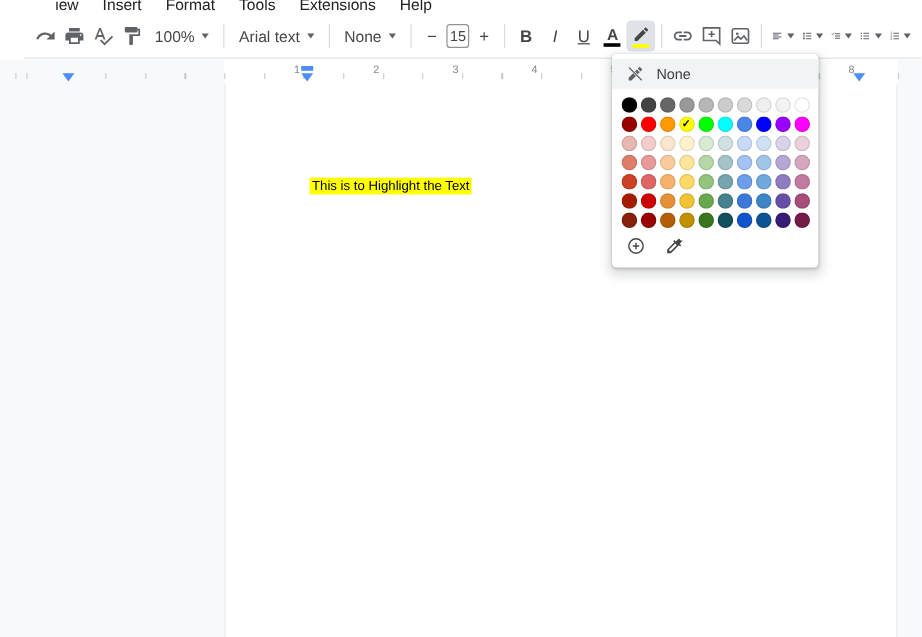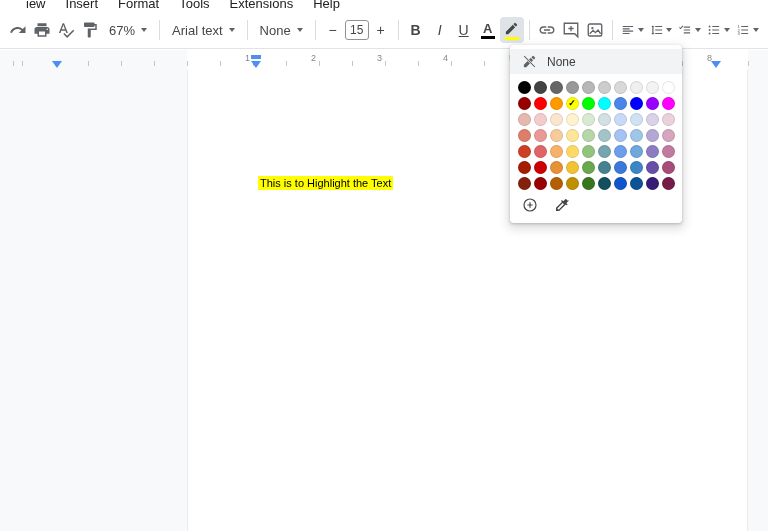--- a/index.html
+++ b/index.html
@@ -1,17 +1,17 @@
 <!DOCTYPE html>
 <html><head>
 <meta charset="utf-8">
 <style>
   * { box-sizing: border-box; margin: 0; padding: 0; }
   body { font-family: "Liberation Sans", sans-serif; background:#fff; }
-  .app { position: relative; width: 768px; height: 531px; overflow: hidden; background: #fff; }
+  .app { position: relative; width: 768px; height: 531px; overflow: hidden; background: #fff; padding-left: 20px; }
 
   
   .menu-bar { height: 12px; overflow: hidden; display: flex; gap: 20px; padding-left: 26px; background:#fff; }
   .menu-item { font-size: 13px; color: #202124; line-height: 14px; margin-top: -3px; cursor: default; }
 
   
   .toolbar { height: 37px; display: flex; align-items: center; padding: 0 6px; background: #fff;
              border-bottom: 1px solid #e0e3e7; position: relative; z-index: 5; }
   .tb-btn { height: 26px; min-width: 24px; display: flex; flex-direction: column; align-items: center;
             justify-content: center; border: none; background: transparent; border-radius: 4px;
@@ -42,21 +42,21 @@
                  background-position: 22px 0; }
   .ruler-num { position: absolute; top: 3px; font-size: 9px; color: #80868b; }
   .indent-tri { position: absolute; top: 11px; width: 0; height: 0; border-left: 5px solid transparent;
                 border-right: 5px solid transparent; border-top: 7px solid #4c8df6; cursor: ew-resize; }
   .firstline-bar { position: absolute; top: 5px; width: 10px; height: 4px; background: #4c8df6; cursor: ew-resize; }
 
   
   .page { position: absolute; left: 187px; top: 20px; width: 561px; height: 470px; background: #fff;
           border: 1px solid #e8eaed; border-top: none; cursor: text; }
   .doc-text { position: absolute; left: 70px; top: 78px; font-size: 11px; color: #000; padding: 1px 2px;
-              white-space: nowrap; cursor: text; margin-top: 28px; }
+              white-space: nowrap; cursor: text; }
 
   
   .color-panel { position: absolute; left: 510px; top: 45px; width: 172px; background: #fff; border-radius: 4px;
                  box-shadow: 0 1px 3px rgba(60,64,67,.3), 0 4px 8px 3px rgba(60,64,67,.15);
                  z-index: 20; padding: 4px 0 6px; }
   .none-row { display: flex; align-items: center; gap: 10px; padding: 5px 12px; background: #f1f3f4;
               font-size: 12px; color: #3c4043; cursor: pointer; }
   .color-grid { display: grid; grid-template-columns: repeat(10, 16px); padding: 5px 6px 2px; }
   .swatch { width: 16px; height: 16px; display: flex; align-items: center; justify-content: center; cursor: pointer; }
   .swatch-circle { width: 13px; height: 13px; border-radius: 50%; border: 1px solid rgba(0,0,0,.1);
@@ -96,21 +96,21 @@
       <svg width="18" height="18" viewBox="0 0 24 24" fill="#5f6368">
           <path d="M12.45 16h2.09L9.43 3H7.57L2.46 16h2.09l1.12-3h5.64l1.14 3zm-6.02-5L8.5 5.48 10.57 11H6.43zm15.16.59l-8.09 8.09L9.83 16l-1.41 1.41 5.09 5.09L23 13l-1.41-1.41z"></path>
         </svg>
     </button>
     <button class="tb-btn">
       <svg width="18" height="18" viewBox="0 0 24 24" fill="#5f6368">
           <path d="M18 4V3c0-.55-.45-1-1-1H5c-.55 0-1 .45-1 1v4c0 .55.45 1 1 1h12c.55 0 1-.45 1-1V6h1v4H9v11c0 .55.45 1 1 1h2c.55 0 1-.45 1-1v-9h8V4h-3z"></path>
         </svg>
     </button>
     <div class="tb-dd">
-      <span>67%</span>
+      <span>100%</span>
       <span class="caret"></span>
     </div>
     <div class="tb-sep"></div>
     <div class="tb-dd">
       <span>Arial text</span>
       <span class="caret"></span>
     </div>
     <div class="tb-sep"></div>
     <div class="tb-dd">
       <span>None</span>

